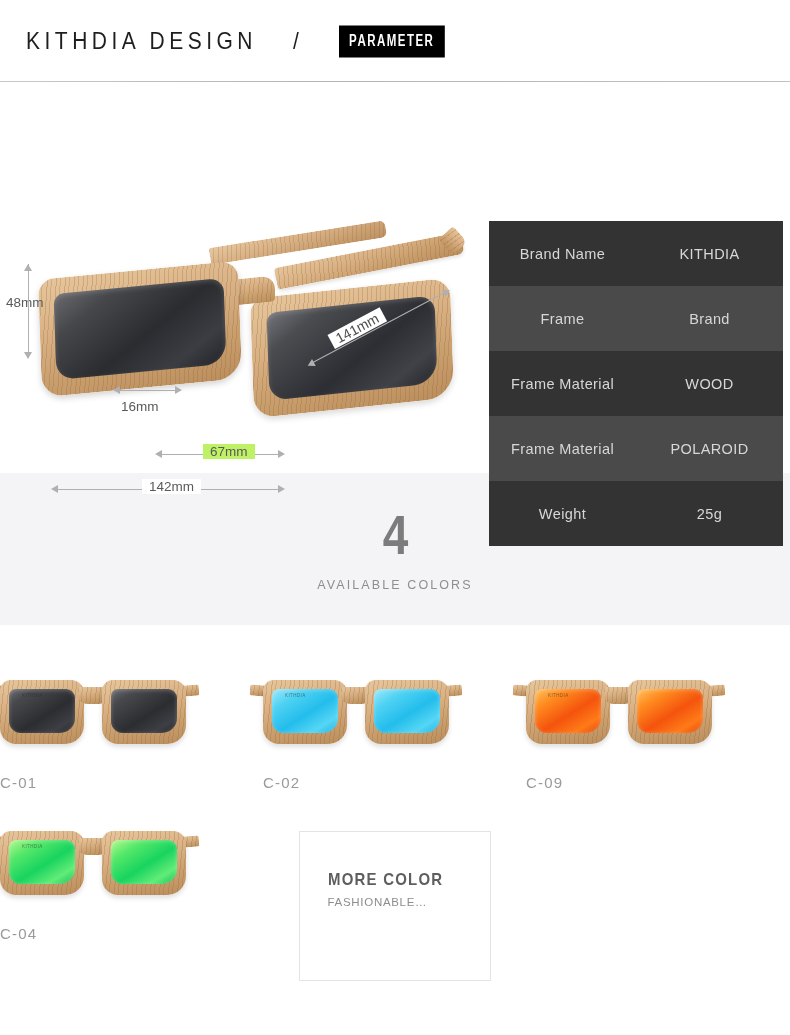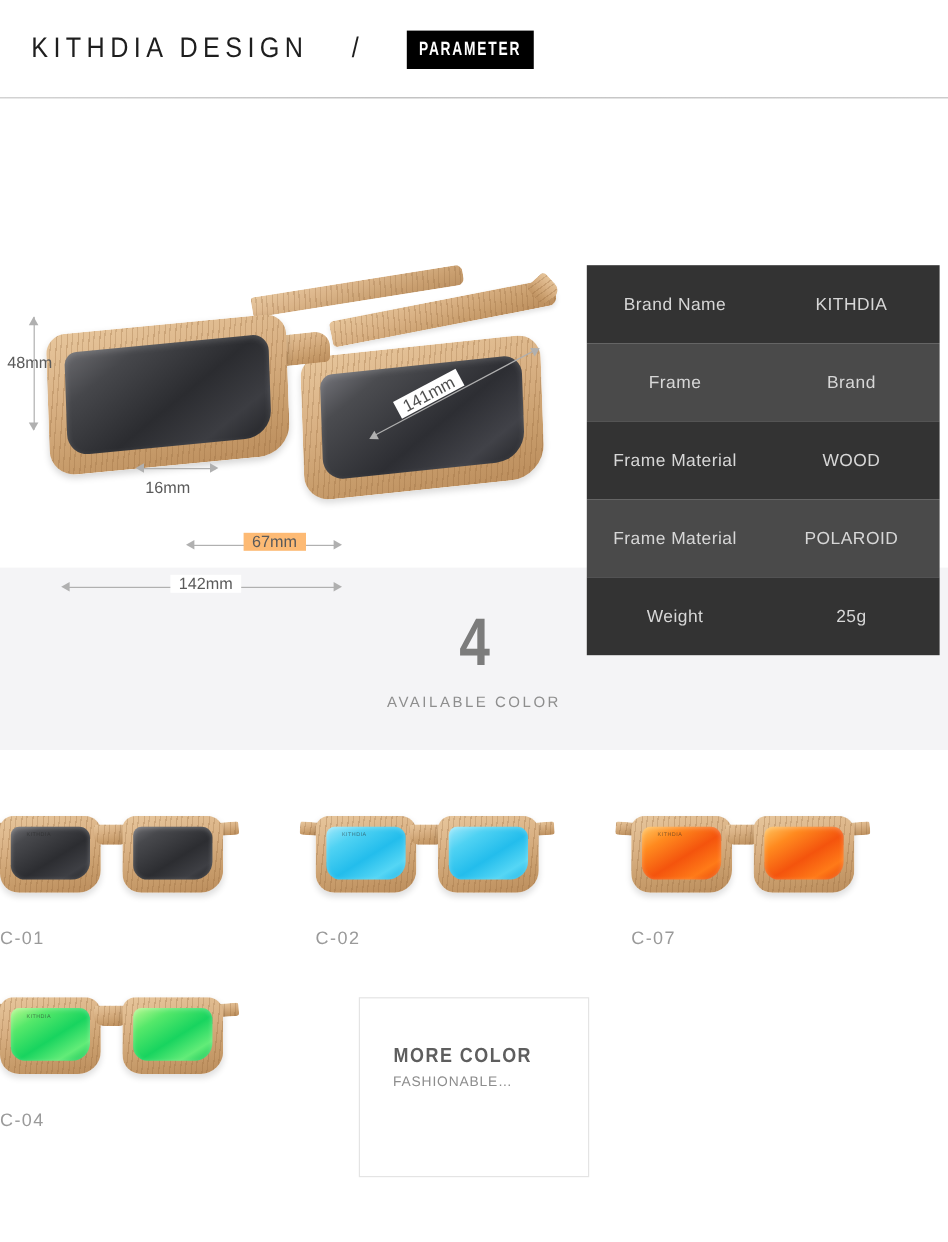--- a/index.html
+++ b/index.html
@@ -198,21 +198,21 @@
   .dim-16-label { left: 121px; top: 317px; }
   .dim-16-line  { left: 118px; top: 308px; width: 62px; }
   .ah-16-l      { left: 113px; top: 304px;
                   border-top:4px solid transparent; border-bottom:4px solid transparent;
                   border-right:7px solid #b0b0b0; }
   .ah-16-r      { left: 175px; top: 304px;
                   border-top:4px solid transparent; border-bottom:4px solid transparent;
                   border-left:7px solid #b0b0b0; }
 
   
-  .dim-67-label { left: 203px; top: 362px; background: #fdba74; padding: 0 7px; z-index: 2; }
+  .dim-67-label { left: 203px; top: 362px; background: #bef264; padding: 0 7px; z-index: 2; }
   .dim-67-line  { left: 160px; top: 372px; width: 123px; }
   .ah-67-l      { left: 155px; top: 368px;
                   border-top:4px solid transparent; border-bottom:4px solid transparent;
                   border-right:7px solid #b0b0b0; }
   .ah-67-r      { left: 278px; top: 368px;
                   border-top:4px solid transparent; border-bottom:4px solid transparent;
                   border-left:7px solid #b0b0b0; }
 
   
   .dim-142-label { left: 142px; top: 397px; background: #fff; padding: 0 7px; z-index: 2; }
@@ -489,21 +489,21 @@
     </div>
     <div class="spec-row odd">
       <span class="spec-key">Weight</span>
       <span class="spec-val">25g</span>
     </div>
   </div>
 </div>
 
 <div class="count-band">
   <div class="count-number">4</div>
-  <div class="count-caption">AVAILABLE COLOR</div>
+  <div class="count-caption">AVAILABLE COLORS</div>
 </div>
 
 <div class="colors">
 
   <div class="color-cell">
     <div class="front">
       <div class="f-temple l wood"></div>
       <div class="f-temple r wood"></div>
       <div class="f-rim left wood">
         <div class="f-lens lens-black"></div>
@@ -539,21 +539,21 @@
       <div class="f-temple r wood"></div>
       <div class="f-rim left wood">
         <div class="f-lens lens-orange"></div>
       </div>
       <div class="f-bridge wood"></div>
       <div class="f-rim right wood">
         <div class="f-lens lens-orange"></div>
       </div>
       <span class="f-logo">KITHDIA</span>
     </div>
-    <div class="color-label">C-07</div>
+    <div class="color-label">C-09</div>
   </div>
 
   <div class="color-cell">
     <div class="front">
       <div class="f-temple l wood"></div>
       <div class="f-temple r wood"></div>
       <div class="f-rim left wood">
         <div class="f-lens lens-green"></div>
       </div>
       <div class="f-bridge wood"></div>

